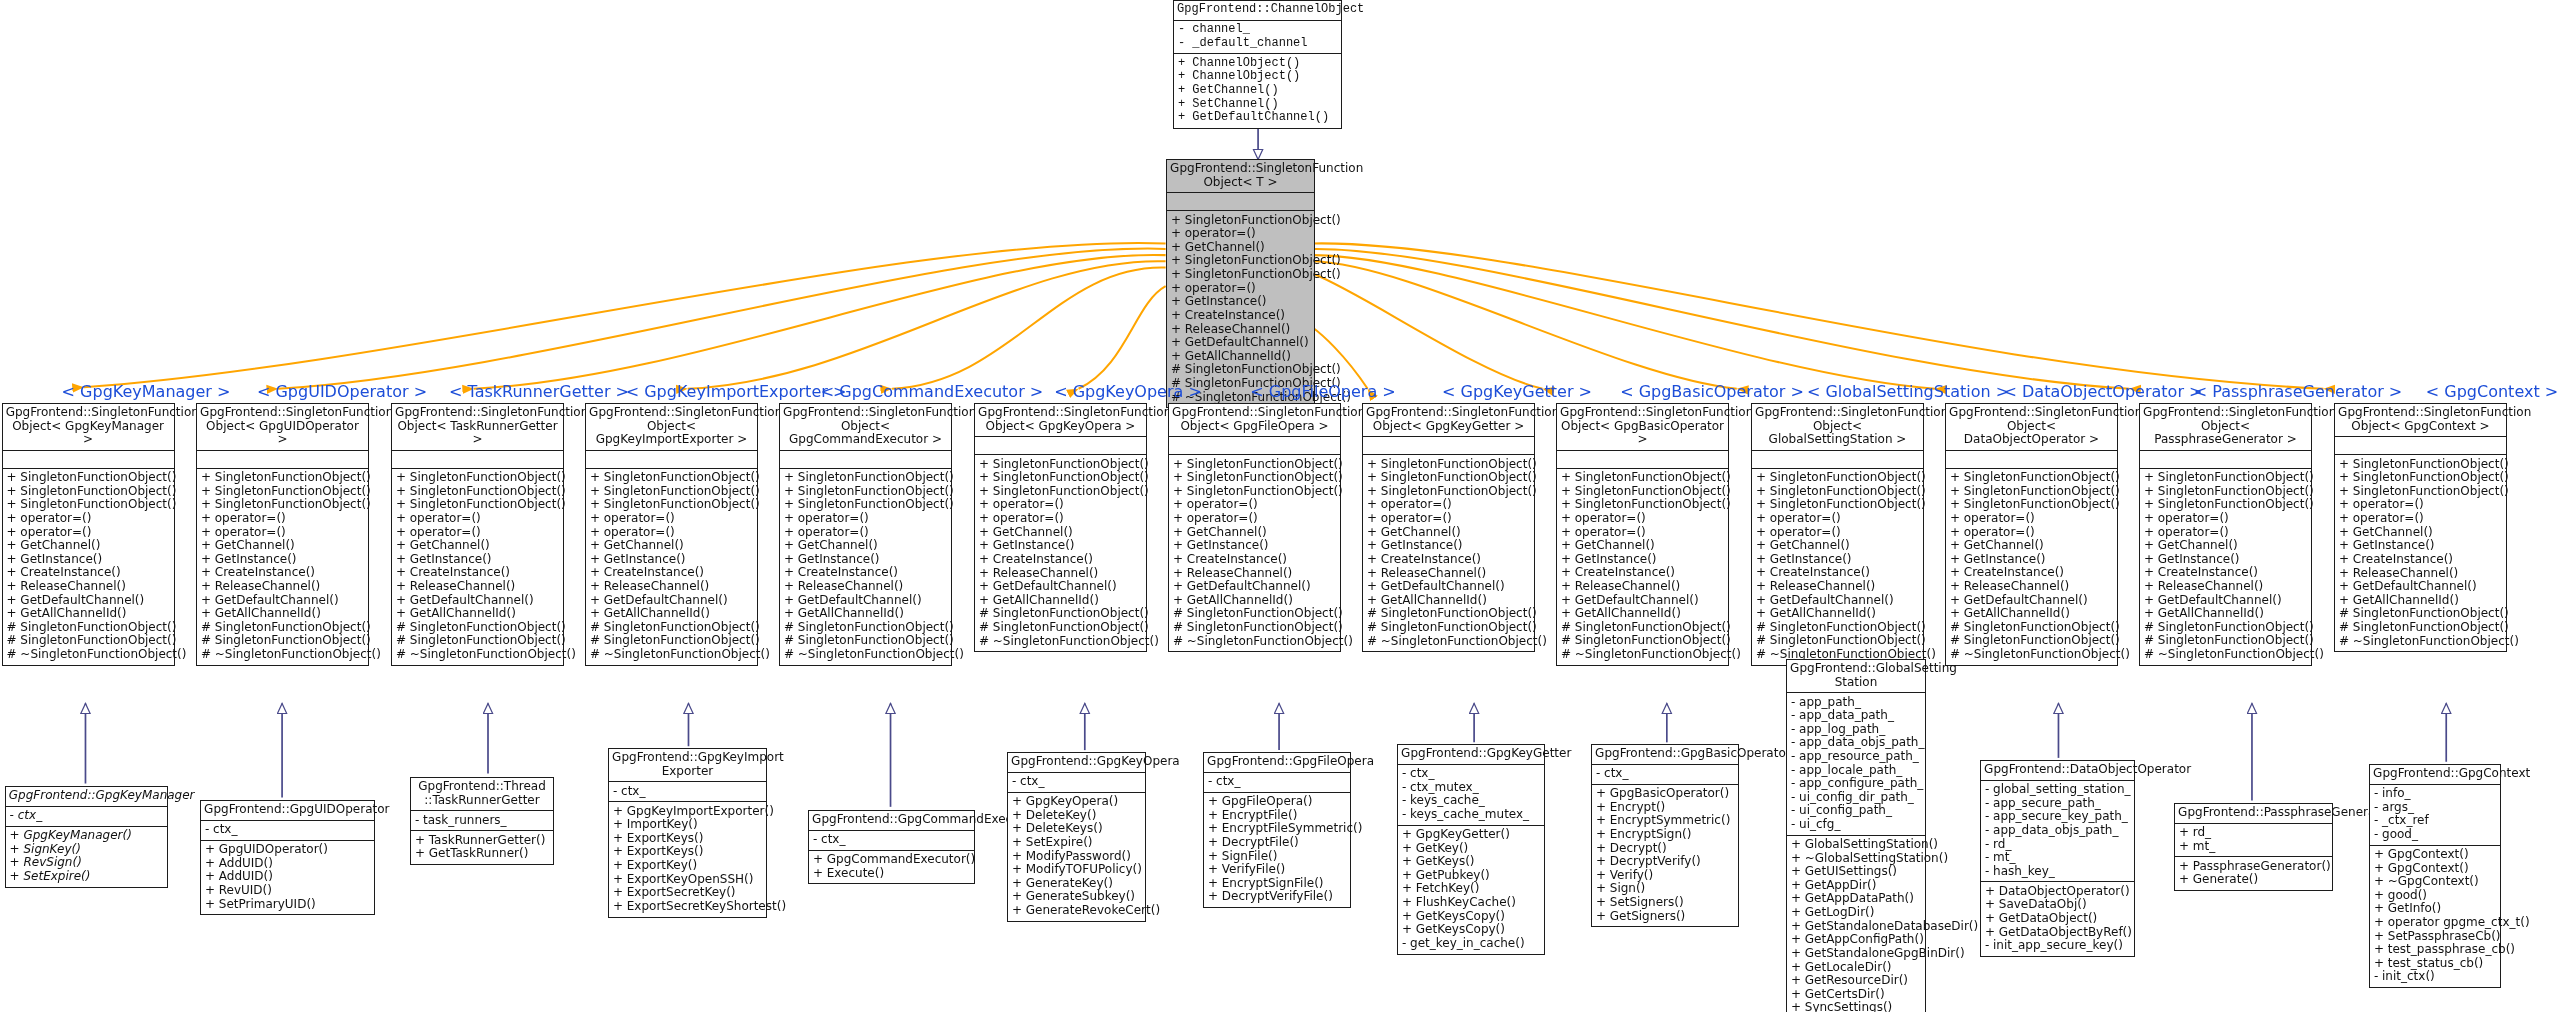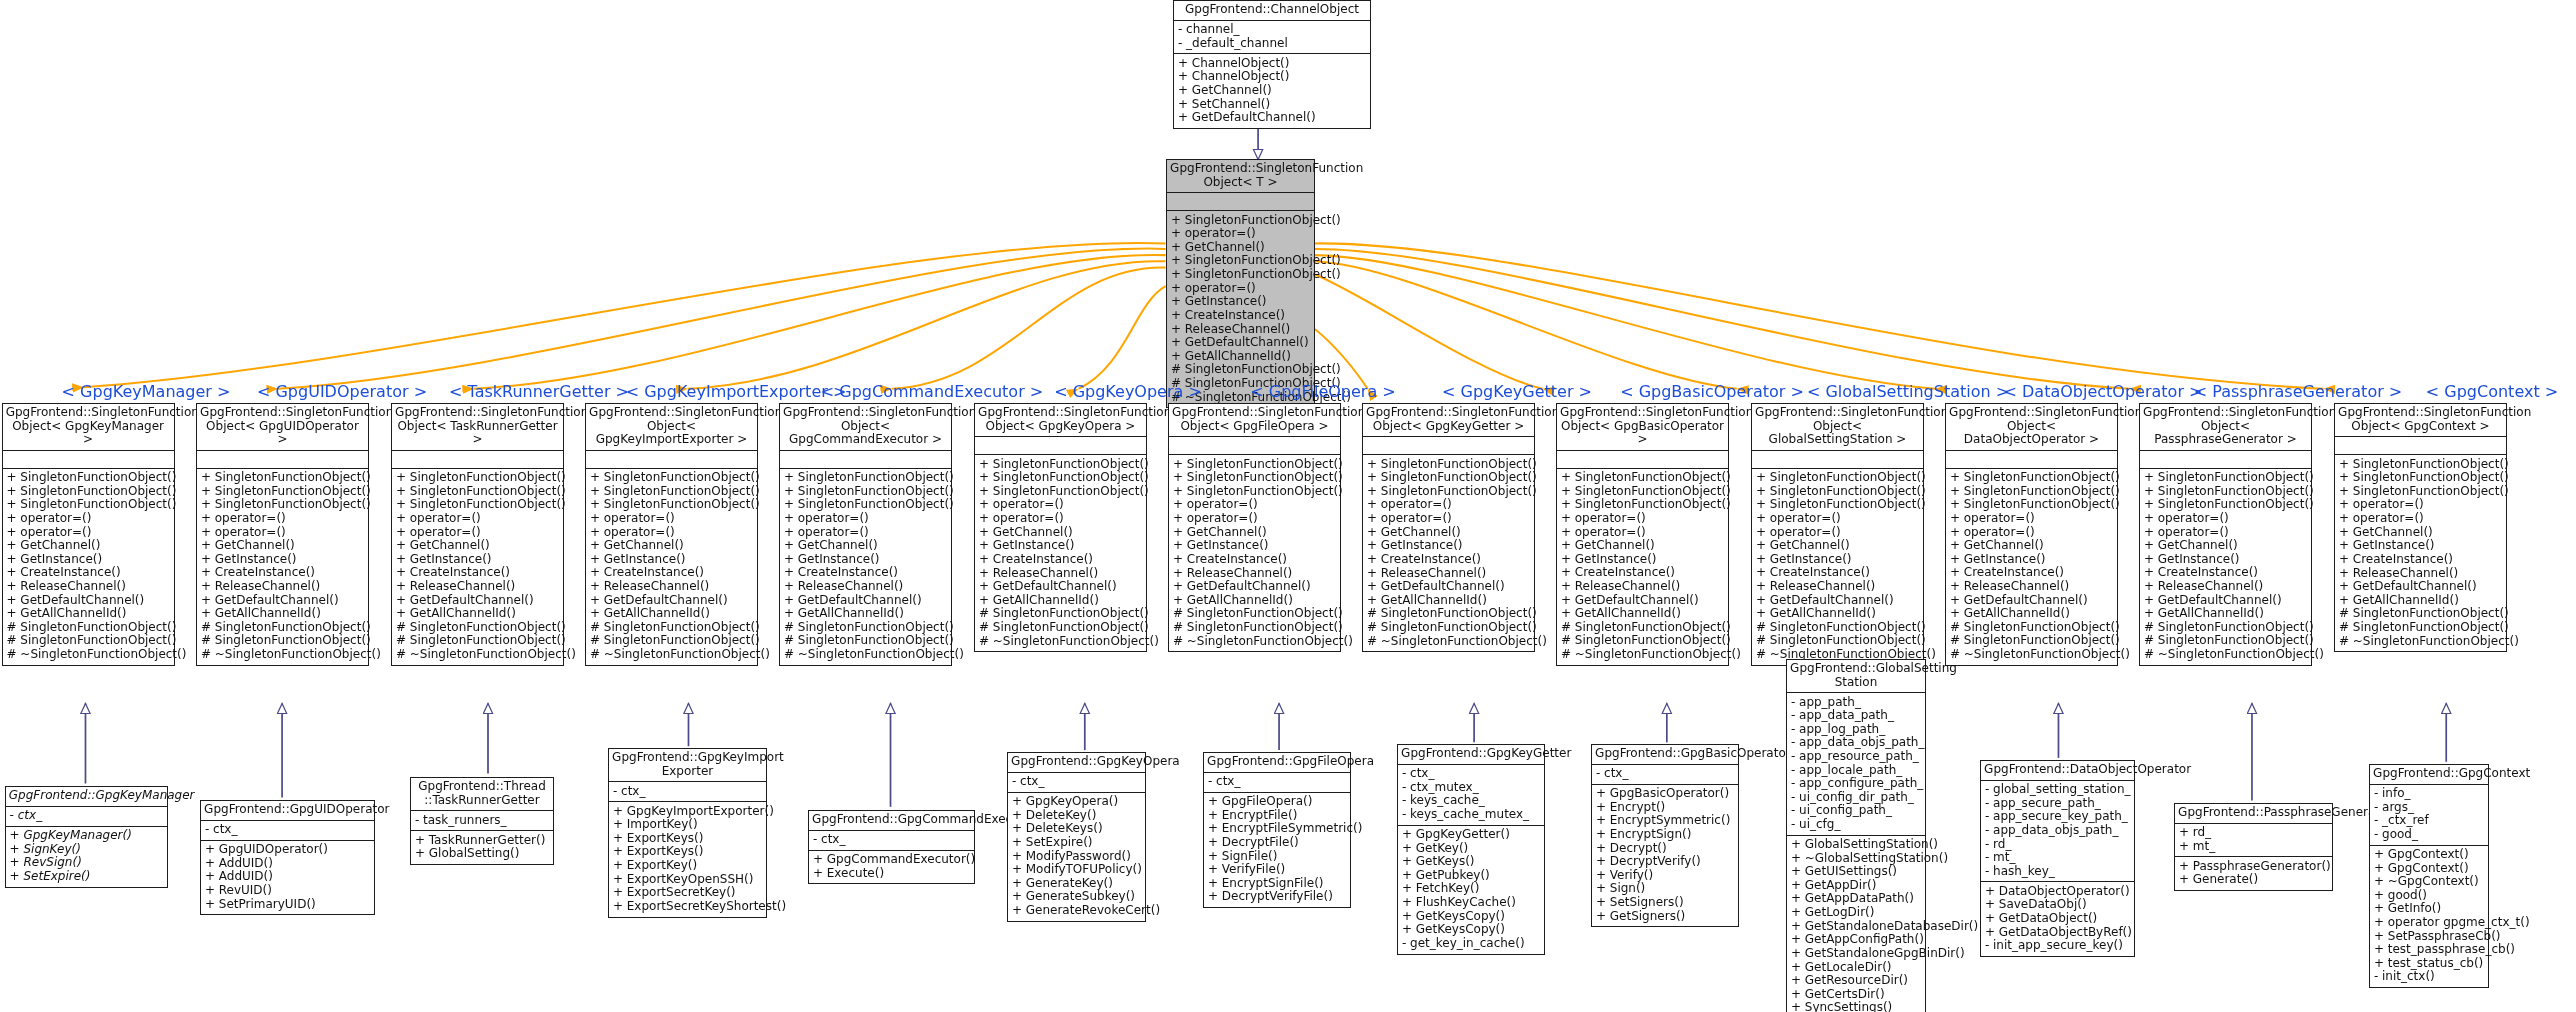--- a/index.html
+++ b/index.html
@@ -61,21 +61,21 @@
       <path d="M1897,955 L1897,905" marker-end="url(#hollowtri)"></path>
       <path d="M2145,955 L2145,905" marker-end="url(#hollowtri)"></path>
       <path d="M2400,845 L2400,905" marker-end="url(#hollowtri)" transform="translate(0,0)"></path>
       <path d="M2400,845 L2400,905"></path>
       <path d="M2649,975 L2649,905" marker-end="url(#hollowtri)"></path>
       <path d="M2898,1030 L2898,905" marker-end="url(#hollowtri)"></path>
       <path d="M3148,980 L3148,905" marker-end="url(#hollowtri)"></path>
     </g>
   </svg>
 
-  <div class="node" style="left:1173px; top:0px; width:198px;">
+  <div class="node" style="left:1173px; top:0px; width:169px;font-family:Liberation Mono, monospace;">
     <div class="title">GpgFrontend::ChannelObject</div>
     <div class="attrs sep">- channel_
 - _default_channel</div>
     <div class="ops sep">+ ChannelObject()
 + ChannelObject()
 + GetChannel()
 + SetChannel()
 + GetDefaultChannel()</div>
   </div>
 
@@ -369,21 +369,21 @@
         <div class="ops sep">+ GpgUIDOperator()
 + AddUID()
 + AddUID()
 + RevUID()
 + SetPrimaryUID()</div>
       </div>
       <div class="node" style="left: 410px; top: 777px; width: 144px;">
         <div class="title"><span>GpgFrontend::Thread</span><br><span>::TaskRunnerGetter</span></div>
         <div class="attrs sep">- task_runners_</div>
         <div class="ops sep">+ TaskRunnerGetter()
-+ GlobalSetting()</div>
++ GetTaskRunner()</div>
       </div>
       <div class="node" style="left: 608px; top: 748px; width: 159px;">
         <div class="title"><span>GpgFrontend::GpgKeyImport</span><br><span>Exporter</span></div>
         <div class="attrs sep">- ctx_</div>
         <div class="ops sep">+ GpgKeyImportExporter()
 + ImportKey()
 + ExportKeys()
 + ExportKeys()
 + ExportKey()
 + ExportKeyOpenSSH()
@@ -493,21 +493,21 @@
 + GetDataObjectByRef()
 - init_app_secure_key()</div>
       </div>
       <div class="node" style="left: 2174px; top: 803px; width: 159px;">
         <div class="title"><span>GpgFrontend::PassphraseGenerator</span></div>
         <div class="attrs sep">+ rd_
 + mt_</div>
         <div class="ops sep">+ PassphraseGenerator()
 + Generate()</div>
       </div>
-      <div class="node" style="left: 2369px; top: 764px; width: 120px;">
+      <div class="node" style="left: 2369px; top: 764px; width: 132px;">
         <div class="title"><span>GpgFrontend::GpgContext</span></div>
         <div class="attrs sep">- info_
 - args_
 - _ctx_ref
 - good_</div>
         <div class="ops sep">+ GpgContext()
 + GpgContext()
 + ~GpgContext()
 + good()
 + GetInfo()

